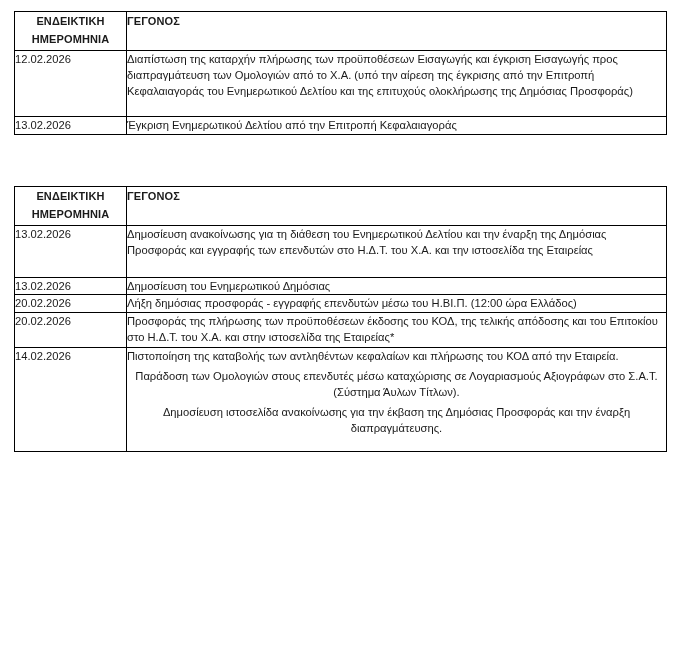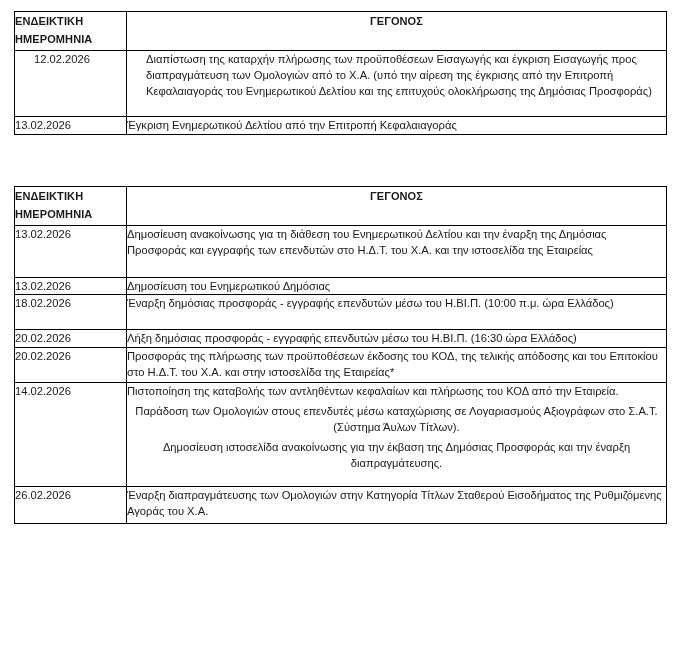--- a/index.html
+++ b/index.html
@@ -31,44 +31,44 @@
     }
     col.c-date { width: 112px; }
     col.c-event { width: 540px; }
     th {
       font-weight: bold;
       font-size: 11px;
       line-height: 18px;
       letter-spacing: 0.1px;
     }
     th.h-date {
-      text-align: left;
+      text-align: center;
       padding: 8px 6px 6px 17px;
     }
     th.h-event {
-      text-align: center;
+      text-align: left;
       padding: 8px 6px 6px 6px;
     }
     td.date {
       padding: 7px 6px 6px 17px;
       white-space: nowrap;
     }
     td.event {
       padding: 7px 30px 6px 16px;
     }
     td.event p {
       margin: 0;
     }
     td.event p + p {
       margin-top: 4px;
       text-align: center;
     }
     #table-1 { top: 11px; }
     #table-1 .hdr th { height: 38px; }
-    #table-1 .r0 td { height: 65px; padding-left: 19px; }
+    #table-1 .r0 td { height: 65px; }
     #table-1 .r1 td { height: 17px; }
 
     #table-2 { top: 186px; }
     #table-2 .hdr th { height: 38px; }
     .t2r0 td { height: 51px; }
     .t2r1 td { height: 16px; }
     .t2r2 td { height: 16px; }
     .t2r3 td { height: 34px; }
     .t2r4 td { height: 17px; }
     .t2r5 td { height: 34px; }
@@ -118,46 +118,34 @@
     <td class="event">
       <p>Δημοσίευση ανακοίνωσης για τη διάθεση του Ενημερωτικού Δελτίου και την έναρξη της Δημόσιας Προσφοράς και εγγραφής των επενδυτών στο Η.Δ.Τ. του Χ.Α. και την ιστοσελίδα της  Εταιρείας</p>
     </td>
   </tr>
   <tr class="t2r1">
     <td class="date">13.02.2026</td>
     <td class="event">
       <p>Δημοσίευση του Ενημερωτικού Δημόσιας</p>
     </td>
   </tr>
-  <tr class="t2r3">
-    <td class="date">18.02.2026</td>
-    <td class="event">
-      <p>Έναρξη δημόσιας προσφοράς - εγγραφής επενδυτών μέσω του Η.ΒΙ.Π. (10:00 π.μ. ώρα  Ελλάδος)</p>
-    </td>
-  </tr>
   <tr class="t2r4">
     <td class="date">20.02.2026</td>
     <td class="event">
-      <p>Λήξη δημόσιας προσφοράς - εγγραφής επενδυτών μέσω του Η.ΒΙ.Π. (16:30 ώρα Ελλάδος)</p>
+      <p>Λήξη δημόσιας προσφοράς - εγγραφής επενδυτών μέσω του Η.ΒΙ.Π. (12:00 ώρα Ελλάδος)</p>
     </td>
   </tr>
   <tr class="t2r5">
     <td class="date">20.02.2026</td>
     <td class="event">
       <p>Προσφοράς της πλήρωσης των προϋποθέσεων έκδοσης του ΚΟΔ, της τελικής απόδοσης και  του Επιτοκίου στο Η.Δ.Τ. του Χ.Α. και στην ιστοσελίδα της Εταιρείας*</p>
     </td>
   </tr>
   <tr class="t2r6">
     <td class="date">14.02.2026</td>
     <td class="event">
       <p>Πιστοποίηση της καταβολής των αντληθέντων κεφαλαίων και πλήρωσης του ΚΟΔ από την  Εταιρεία.</p>
       <p>Παράδοση των Ομολογιών στους επενδυτές μέσω καταχώρισης σε Λογαριασμούς Αξιογράφων  στο Σ.Α.Τ. (Σύστημα Άυλων Τίτλων).</p>
       <p>Δημοσίευση ιστοσελίδα ανακοίνωσης για την έκβαση της Δημόσιας Προσφοράς και την  έναρξη διαπραγμάτευσης.</p>
     </td>
   </tr>
-  <tr class="t2r7">
-    <td class="date">26.02.2026</td>
-    <td class="event">
-      <p>Έναρξη διαπραγμάτευσης των Ομολογιών στην Κατηγορία Τίτλων Σταθερού Εισοδήματος της  Ρυθμιζόμενης Αγοράς του Χ.Α.</p>
-    </td>
-  </tr>
 </tbody>
   </table>
 
 </body></html>

